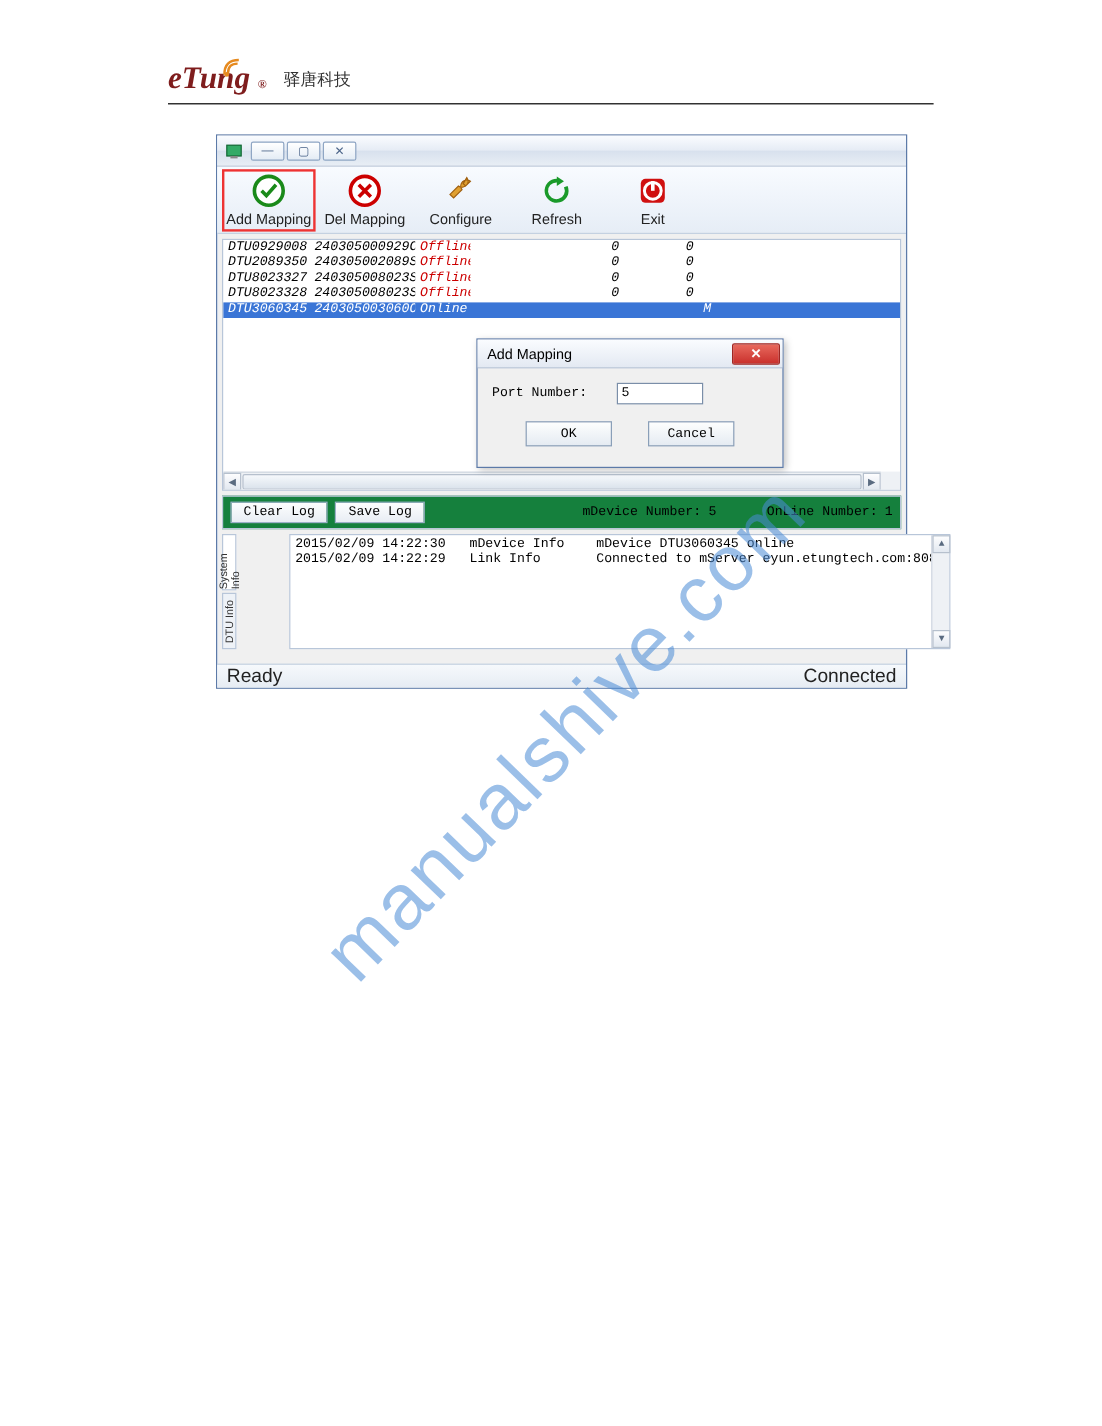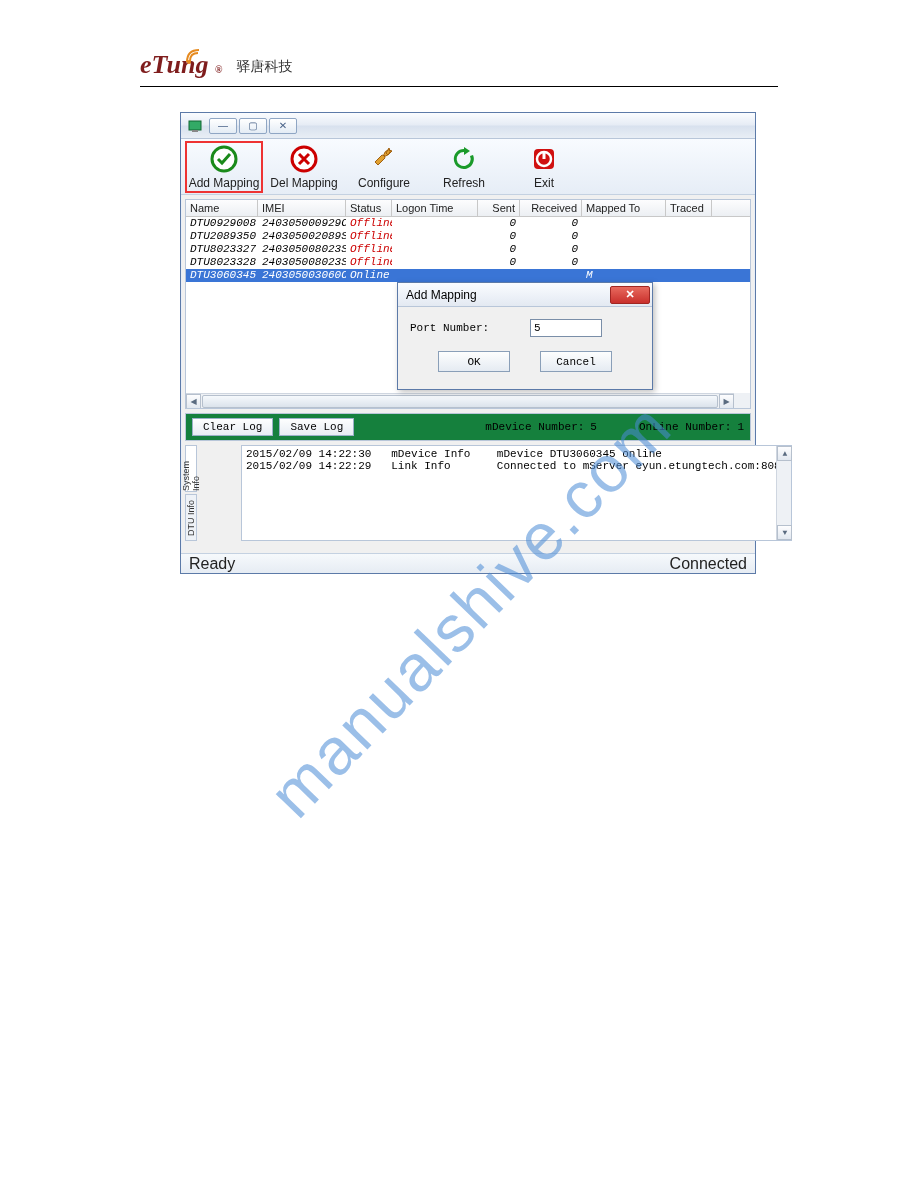--- a/index.html
+++ b/index.html
@@ -187,21 +187,21 @@
     border-bottom:1px solid #b8c6d9;
     display:flex;align-items:center;padding:0 2px 0 8px;font-size:12px;
   }
   .dlg-title .grow{flex:1}
   .dlg-close{
     width:40px;height:18px;background:linear-gradient(#e86a5e,#c9302c);
     border:1px solid #a02622;border-radius:2px;color:#fff;
     display:flex;align-items:center;justify-content:center;font-size:11px;font-weight:bold;
   }
   .dlg-body{padding:12px 12px 8px;font-family:"Courier New",monospace;font-size:11px;}
-  .dlg-row{display:flex;align-items:center;gap:24px;margin-bottom:14px;}
+  .dlg-row{display:flex;align-items:center;gap:8px;margin-bottom:14px;}
   .dlg-row label{width:96px;}
   .dlg-row input{width:72px;height:18px;border:1px solid #7a8ea8;background:#fff;font-family:inherit;font-size:11px;padding:0 3px;}
   .dlg-btns{display:flex;gap:30px;justify-content:center;}
   .dlg-btn{width:72px;height:21px;border:1px solid #8a9fb8;background:linear-gradient(#fdfefe,#e5ebf2);font-family:"Courier New",monospace;font-size:11px;}
 
   
   .watermark {
     position:absolute;
     top:260px;left:120px;
     width:700px;height:700px;
@@ -300,30 +300,20 @@
             <rect x="5" y="5" width="20" height="20" rx="4" fill="#d01010"></rect>
             <circle cx="15" cy="15" r="7" fill="none" stroke="#fff" stroke-width="2.5"></circle>
             <rect x="13.5" y="7" width="3" height="8" fill="#fff"></rect>
           </svg>
       </span>
       <span>Exit</span>
     </div>
   </div>
 
   <div class="content">
-    <div class="table-header">
-      <div class="th c-name">Name</div>
-      <div class="th c-imei">IMEI</div>
-      <div class="th c-status">Status</div>
-      <div class="th c-logon">Logon Time</div>
-      <div class="th c-sent">Sent</div>
-      <div class="th c-recv">Received</div>
-      <div class="th c-map">Mapped To</div>
-      <div class="th c-trace">Traced</div>
-    </div>
     <div class="tbody" id="tbody">
         <div class="row">
           <div class="td c-name">DTU0929008</div>
           <div class="td c-imei">240305000929C</div>
           <div class="td c-status status-off">Offline</div>
           <div class="td c-logon"></div>
           <div class="td c-sent">0</div>
           <div class="td c-recv">0</div>
           <div class="td c-map"></div>
         </div>

